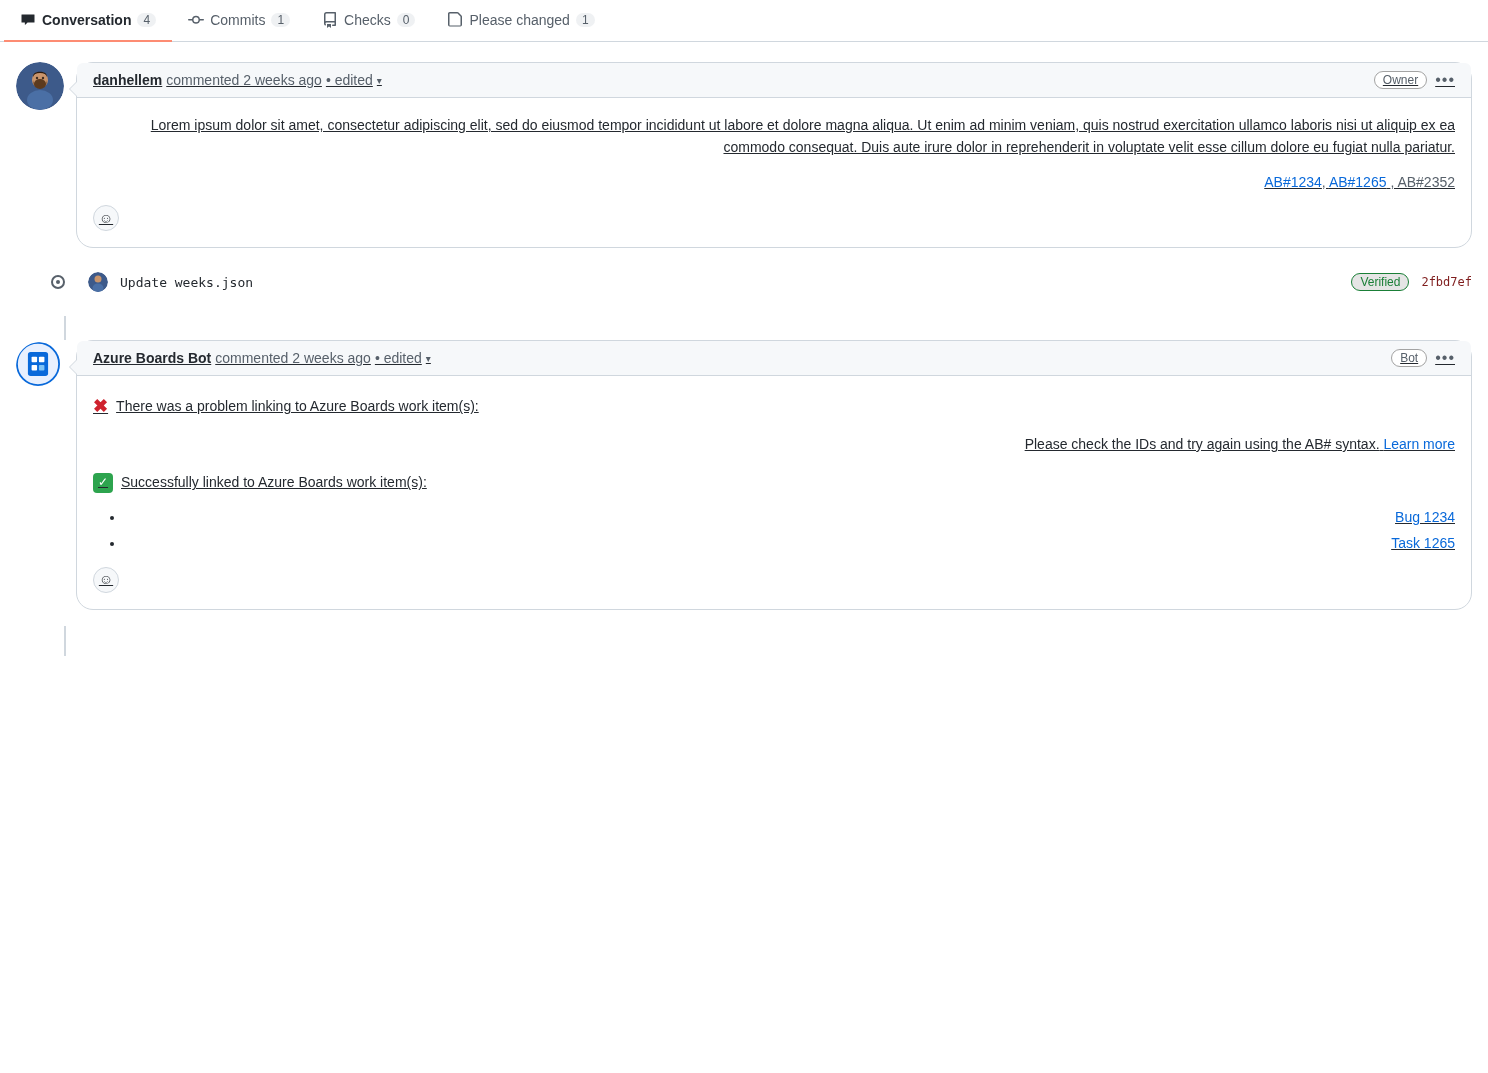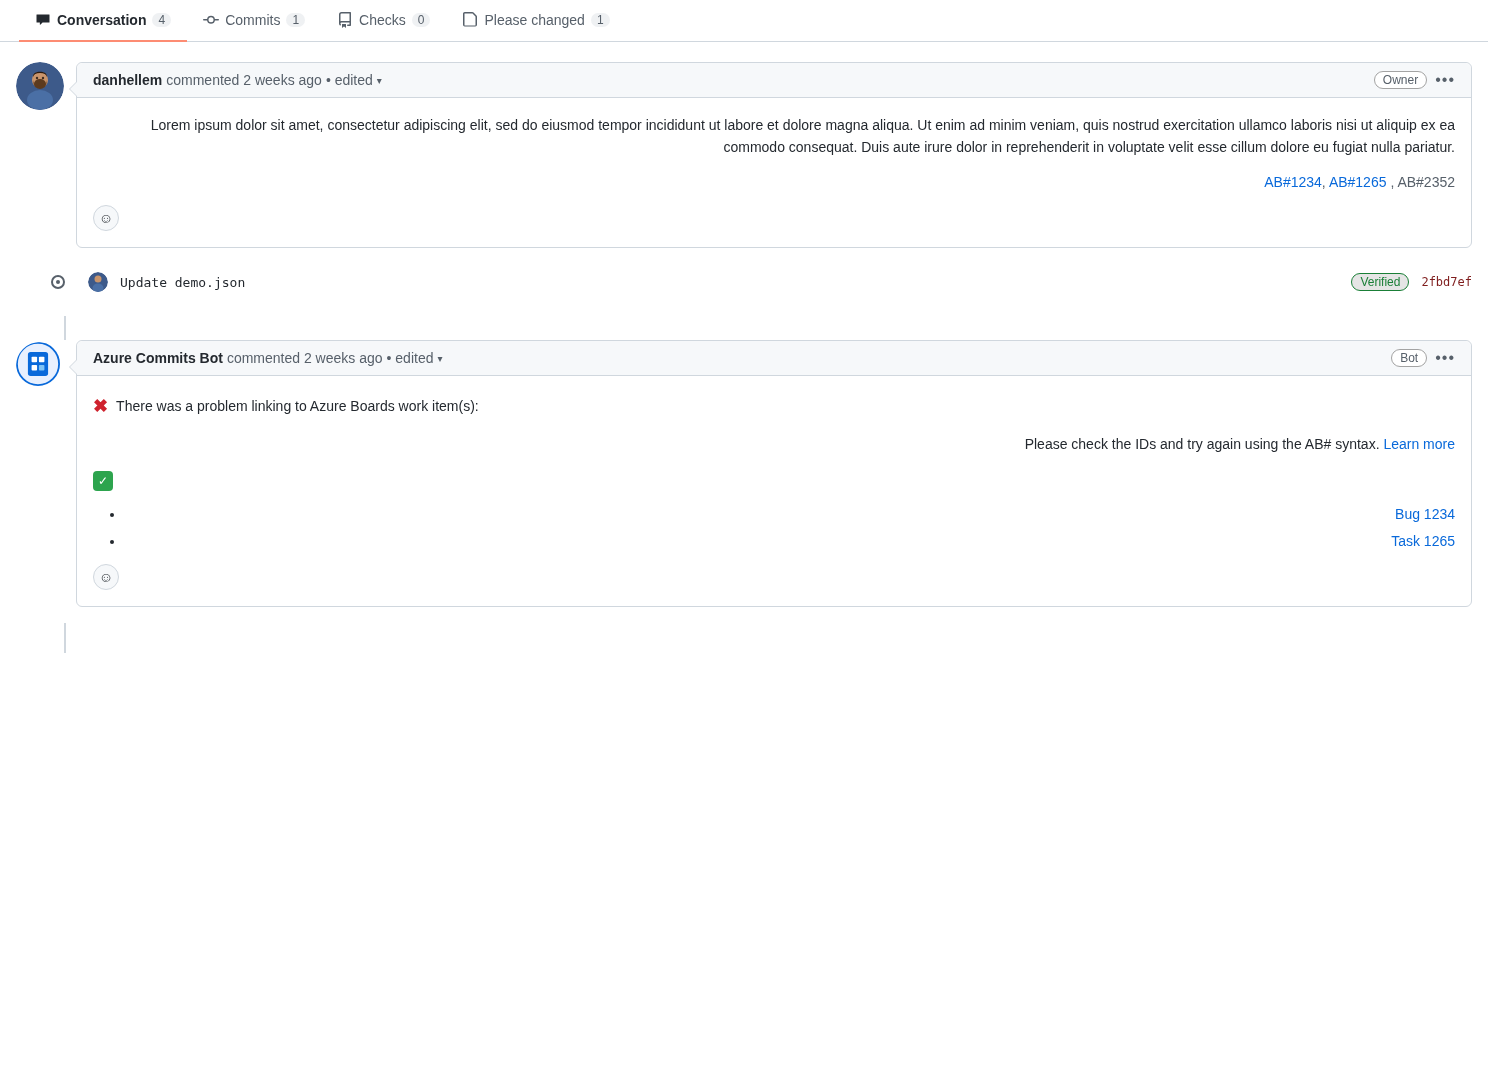--- a/index.html
+++ b/index.html
@@ -10,21 +10,21 @@
       background: #fff;
       width: 1488px;
       min-height: 1073px;
     }
 
     
     .tabs-bar {
       display: flex;
       align-items: center;
       border-bottom: 1px solid #d0d7de;
-      padding: 0 19px;
+      padding: 0 4px;
       background: #fff;
       gap: 0;
     }
     .tab {
       display: flex;
       align-items: center;
       gap: 6px;
       padding: 12px 16px;
       font-size: 14px;
       color: #57606a;
@@ -70,24 +70,25 @@
       height: 48px;
       border-radius: 50%;
       flex-shrink: 0;
       overflow: hidden;
       margin-top: 0;
     }
 
     .comment-box {
       flex: 1;
       border: 1px solid #d0d7de;
-      border-radius: 6px;
+      border-radius: 17px;
       background: #fff;
       overflow: visible;
       position: relative;
+      text-decoration: underline;
     }
     .comment-box::before {
       content: '';
       position: absolute;
       left: -8px;
       top: 18px;
       width: 0;
       height: 0;
       border-top: 8px solid transparent;
       border-bottom: 8px solid transparent;
@@ -359,21 +360,21 @@
       </div>
 
       <div style="width:20px; height:20px; border-radius:50%; overflow:hidden; flex-shrink:0;">
         <svg width="20" height="20" viewBox="0 0 20 20">
           <circle cx="10" cy="10" r="10" fill="#3d5a8a"></circle>
           <circle cx="10" cy="7" r="3.5" fill="#c9956c"></circle>
           <ellipse cx="10" cy="16" rx="5.5" ry="4.5" fill="#4a6fa5"></ellipse>
         </svg>
       </div>
 
-      <span class="commit-message">Update demo.json</span>
+      <span class="commit-message">Update weeks.json</span>
 
       <span class="verified-badge">Verified</span>
 
       <span class="commit-hash">2fbd7ef</span>
     </div>
 
     <div style="margin-left:48px; margin-bottom:0;">
       <div style="width:2px; height:24px; background:#d0d7de; margin-left:0;"></div>
     </div>
 
@@ -388,21 +389,21 @@
           <rect x="25" y="16" width="6" height="6" rx="1" fill="white"></rect>
           <rect x="17" y="25" width="6" height="6" rx="1" fill="white"></rect>
           <rect x="25" y="25" width="6" height="6" rx="1" fill="#7fc3f5"></rect>
         </svg>
       </div>
 
       <div class="comment-box">
 
         <div class="comment-header">
           <div class="comment-header-left">
-            <span class="comment-author">Azure Commits Bot</span>
+            <span class="comment-author">Azure Boards Bot</span>
             <span class="comment-meta">commented 2 weeks ago</span>
             <span class="comment-meta">• edited</span>
             <span style="color:#57606a;font-size:10px;cursor:pointer;">▾</span>
           </div>
           <div class="comment-header-right">
             <span class="role-badge">Bot</span>
             <span class="more-btn" style="font-size:16px; letter-spacing:1px; color:#57606a;">•••</span>
           </div>
         </div>
 
@@ -413,20 +414,21 @@
             <span>There was a problem linking to Azure Boards work item(s):</span>
           </div>
 
           <p>
             <span>Please check the IDs and try again using the AB# syntax.</span>
             <a class="learn-more" href="#"> <span>Learn more</span></a>
           </p>
 
           <div class="success-line">
             <span class="check-icon-green">✓</span>
+            <span>Successfully linked to Azure Boards work item(s):</span>
           </div>
           <ul class="bullet-list">
             <li>
               <a class="comment-link" href="#">Bug 1234</a>
             </li>
             <li>
               <a class="comment-link" href="#">Task 1265</a>
             </li>
           </ul>
 

